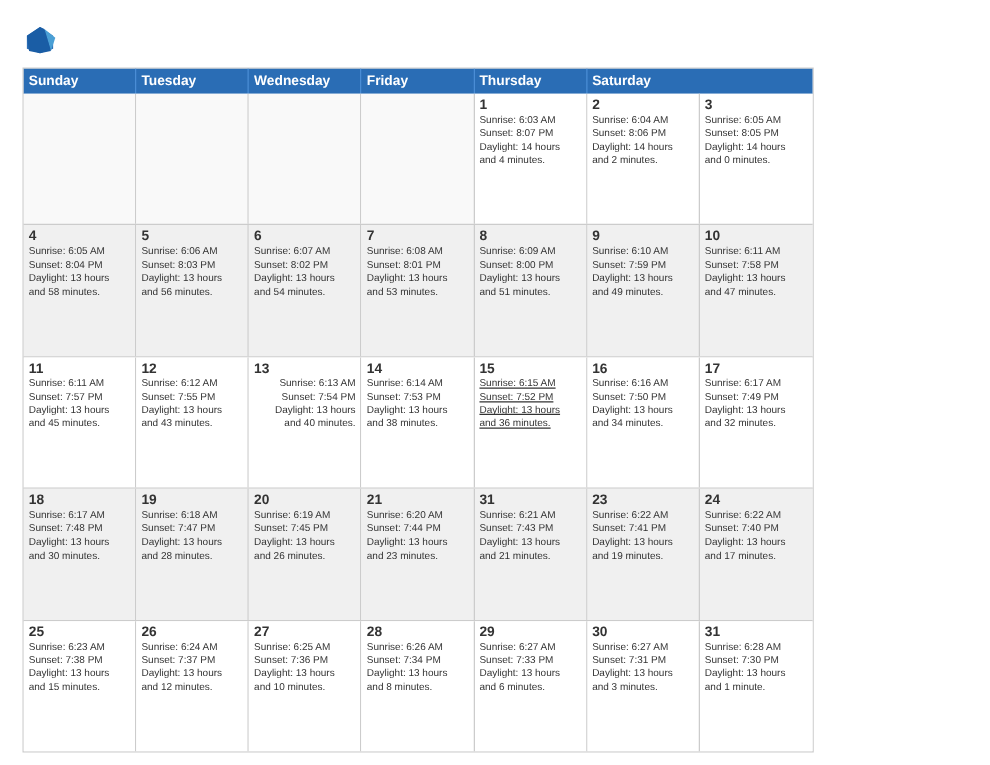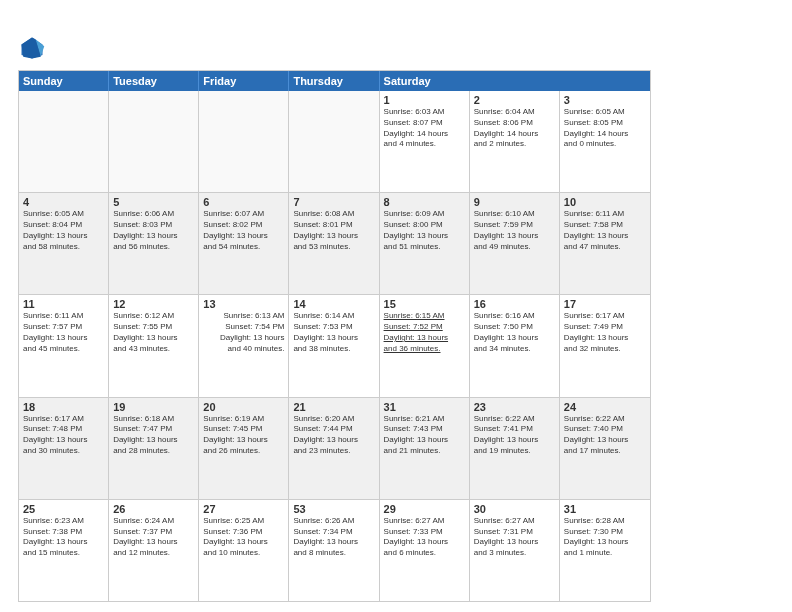--- a/index.html
+++ b/index.html
@@ -6,21 +6,21 @@
     body {
       font-family: Arial, sans-serif;
       background: #fff;
       width: 792px;
       height: 612px;
       overflow: hidden;
     }
     .page {
       width: 669px;
       height: 612px;
-      padding: 34px 18px 10px 18px;
+      padding: 18px 18px 10px 18px;
       display: flex;
       flex-direction: column;
     }
     .header {
       display: flex;
       justify-content: space-between;
       align-items: flex-start;
       margin-bottom: 8px;
     }
     .logo {
@@ -136,20 +136,21 @@
     <div class="title-block">
       <div class="main-title"></div>
       <div class="subtitle"></div>
     </div>
   </div>
 
   <div class="calendar">
     <div class="cal-header">
     <div class="cal-header-cell">Sunday</div>
         <div class="cal-header-cell">Tuesday</div>
+        <div class="cal-header-cell">Wednesday</div>
         <div class="cal-header-cell">Friday</div>
         <div class="cal-header-cell">Thursday</div>
         <div class="cal-header-cell">Saturday</div>
       </div>
     <div class="cal-body">
     <div class="cal-row">
           <div class="cal-cell empty"></div>
           <div class="cal-cell empty"></div>
           <div class="cal-cell empty"></div>
           <div class="cal-cell empty"></div>
@@ -344,21 +345,21 @@
 and 12 minutes.</div>
           </div>
           <div class="cal-cell">
             <span class="day-num">27</span>
             <div class="cell-info" style="white-space: pre-line;">Sunrise: 6:25 AM
 Sunset: 7:36 PM
 Daylight: 13 hours
 and 10 minutes.</div>
           </div>
           <div class="cal-cell">
-            <span class="day-num">53</span>
+            <span class="day-num">28</span>
             <div class="cell-info" style="white-space: pre-line;">Sunrise: 6:26 AM
 Sunset: 7:34 PM
 Daylight: 13 hours
 and 8 minutes.</div>
           </div>
           <div class="cal-cell">
             <span class="day-num">29</span>
             <div class="cell-info" style="white-space: pre-line;">Sunrise: 6:27 AM
 Sunset: 7:33 PM
 Daylight: 13 hours

